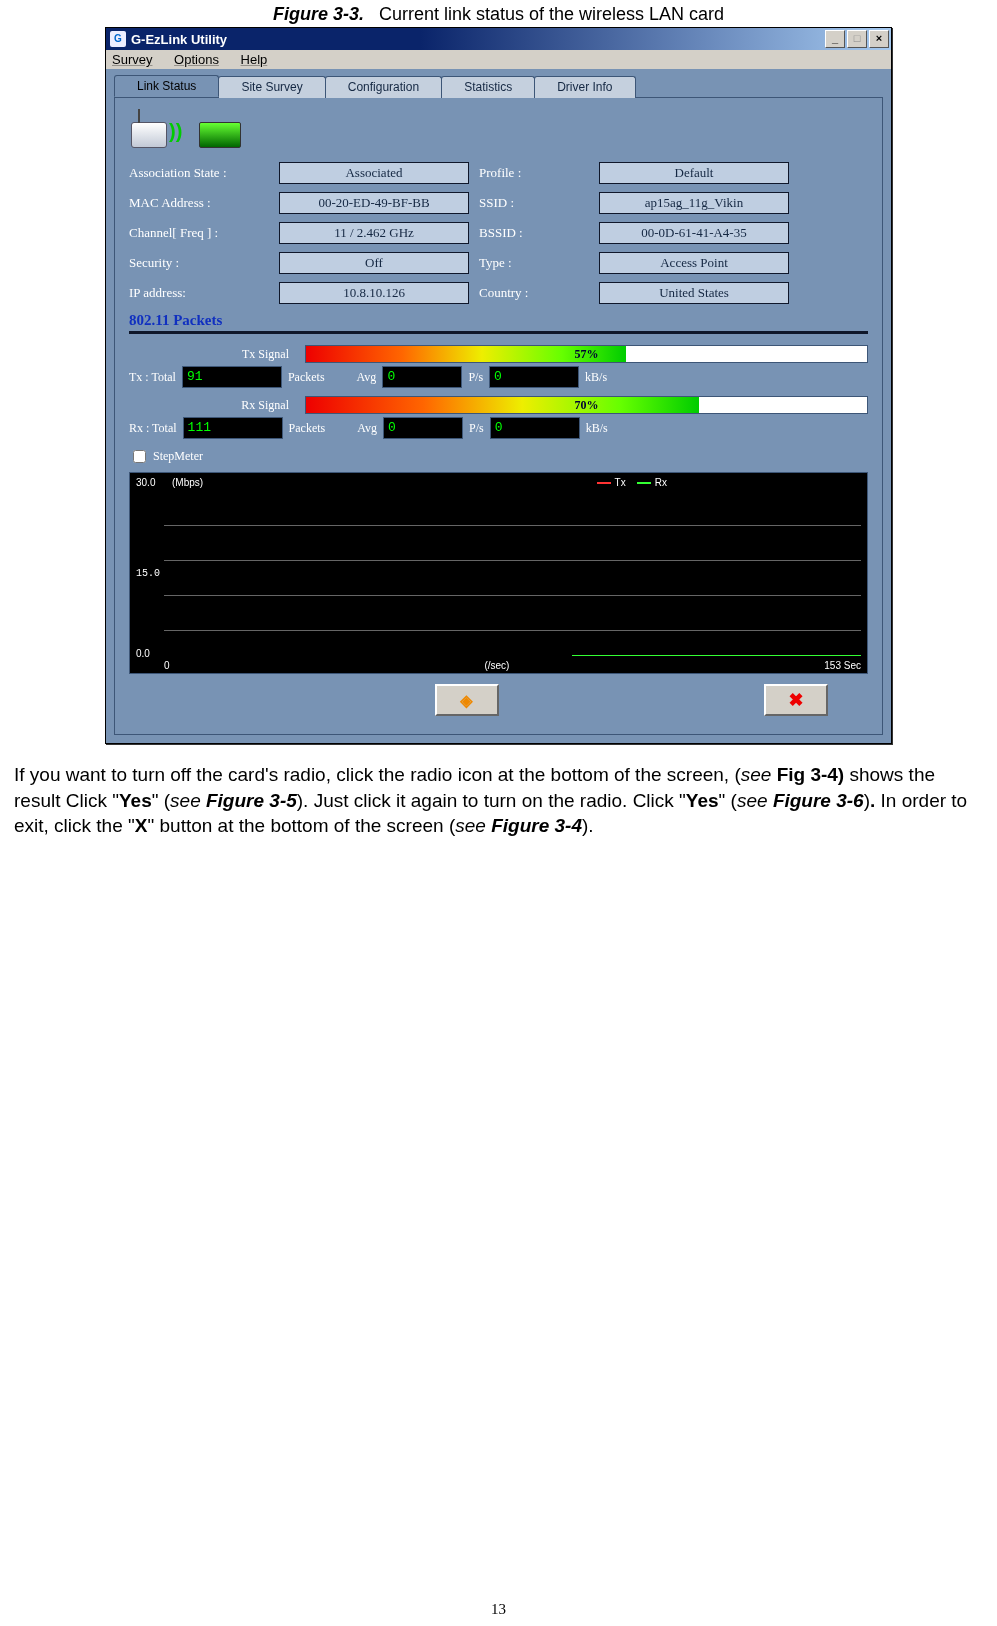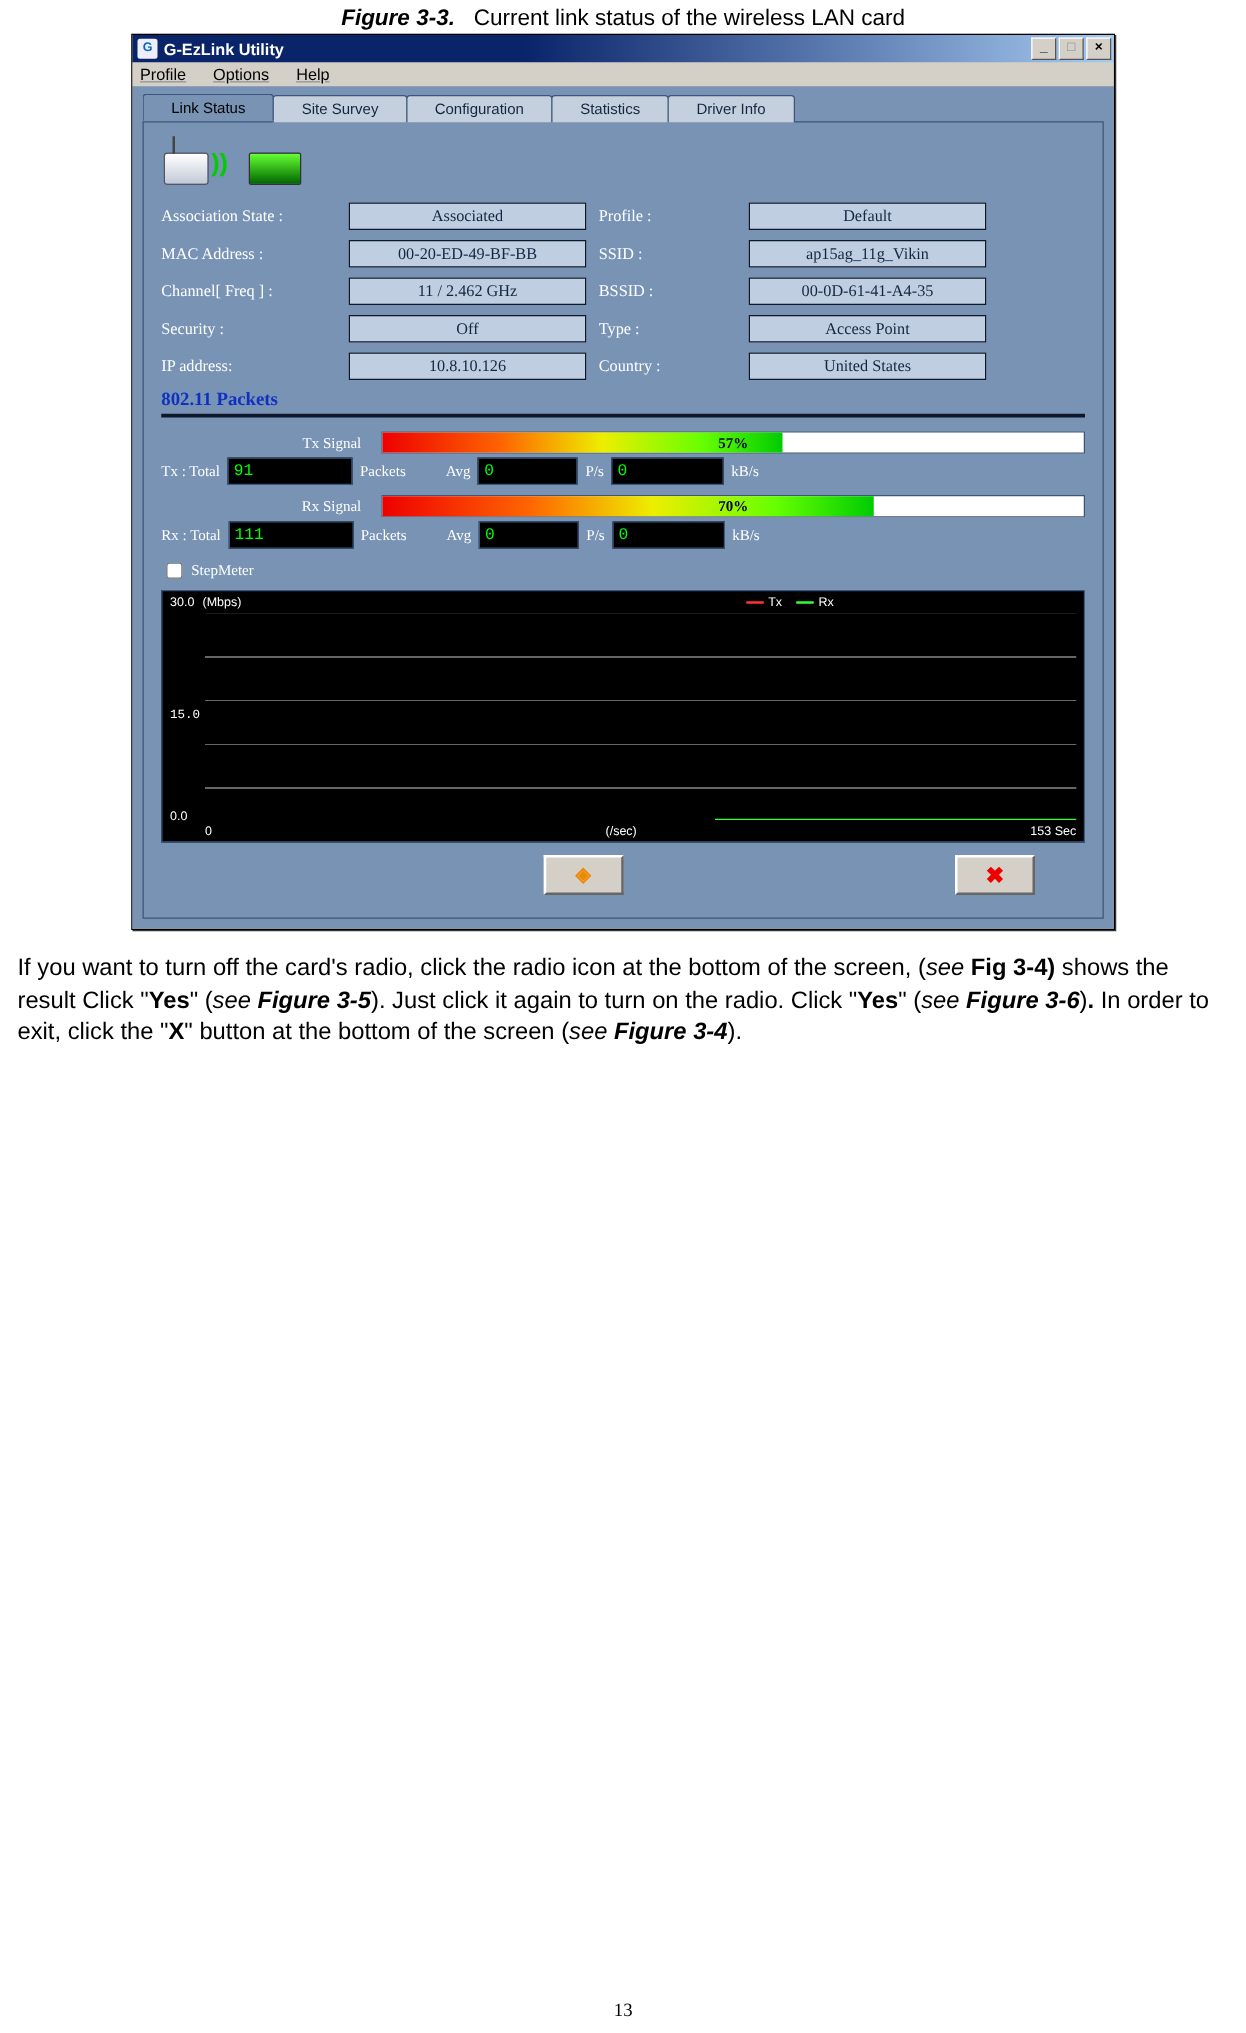--- a/index.html
+++ b/index.html
@@ -213,21 +213,21 @@
     background: #000;
     border: 1px solid #3d5677;
     color: #fff;
     font-size: 10px;
     font-family: Arial, sans-serif;
   }
   .graph .ylabel { position: absolute; left: 6px; color: #fff; }
   .graph .y0 { bottom: 14px; margin-top: 11px; }
   .graph .y15 { top: 50%; transform: translateY(-50%); font-family: Liberation Mono, monospace; }
   .graph .y30 { top: 4px; }
-  .graph .unit { position: absolute; left: 32px; top: 4px; color: #fff; }
+  .graph .unit { position: absolute; left: 42px; top: 4px; color: #fff; }
   .graph .legend { position: absolute; top: 4px; right: 200px; color: #fff; }
   .graph .legend .tx::before{content:"";display:inline-block;width:14px;height:2px;background:#f33;margin-right:4px;vertical-align:middle;}
   .graph .legend .rx::before{content:"";display:inline-block;width:14px;height:2px;background:#3f3;margin-right:4px;vertical-align:middle;}
   .graph .xaxis{position:absolute;left:34px;right:6px;bottom:2px;display:flex;justify-content:space-between;color:#fff;}
   .graph .grid-lines{position:absolute;left:34px;right:6px;top:18px;bottom:16px;
     background-image:
       repeating-linear-gradient(to bottom, transparent 0, transparent 34px, rgba(255,255,255,0.4) 34px, rgba(255,255,255,0.4) 35px);
   }
   .graph .rxline{position:absolute;right:6px;bottom:17px;left:60%;height:1px;background:#3f3;}
   .bottombar {
@@ -275,21 +275,21 @@
   <div class="window">
     <div class="titlebar">
       <div class="icon">G</div>
       <div>G-EzLink Utility</div>
       <div class="spacer"></div>
       <div class="winbtn">_</div>
       <div class="winbtn disabled">□</div>
       <div class="winbtn">×</div>
     </div>
     <div class="menubar">
-      <span>Profile</span>
+      <span>Survey</span>
       <span>Options</span>
       <span>Help</span>
     </div>
     <div class="client">
       <div class="tabs">
         <div class="tab active">Link Status</div>
         <div class="tab">Site Survey</div>
         <div class="tab">Configuration</div>
         <div class="tab">Statistics</div>
         <div class="tab">Driver Info</div>

